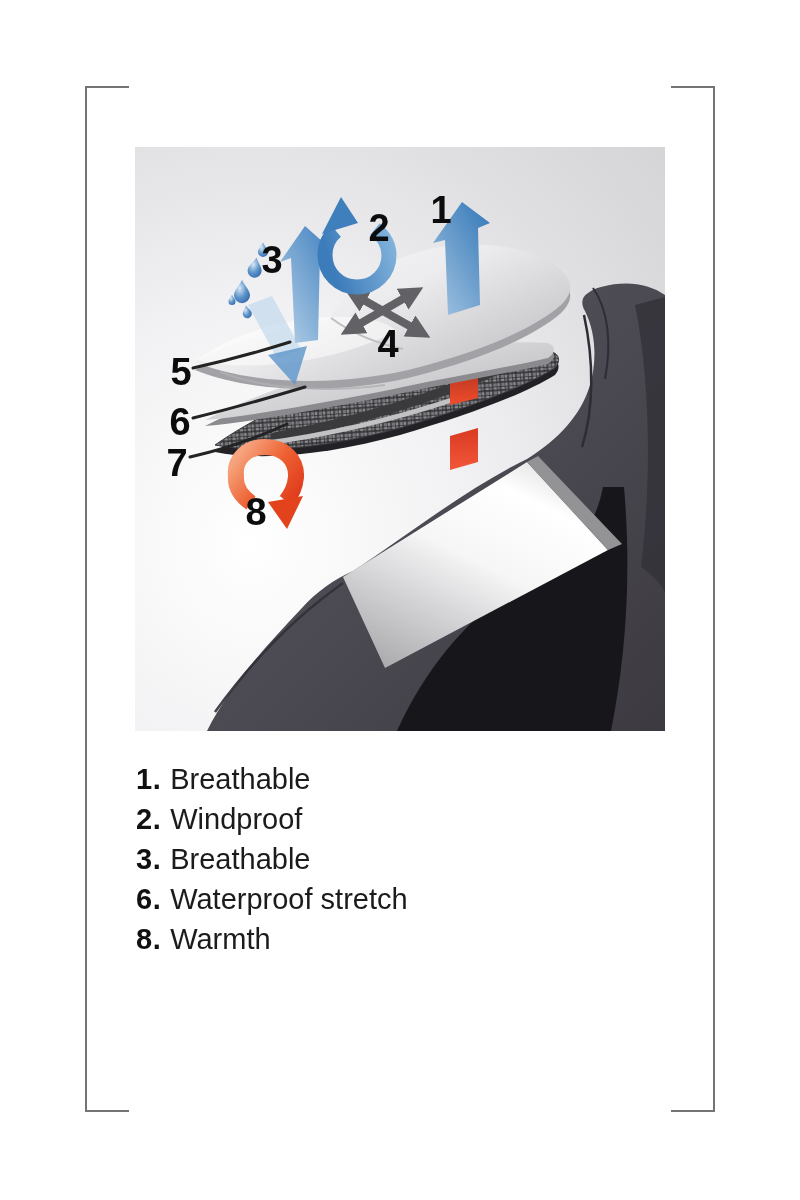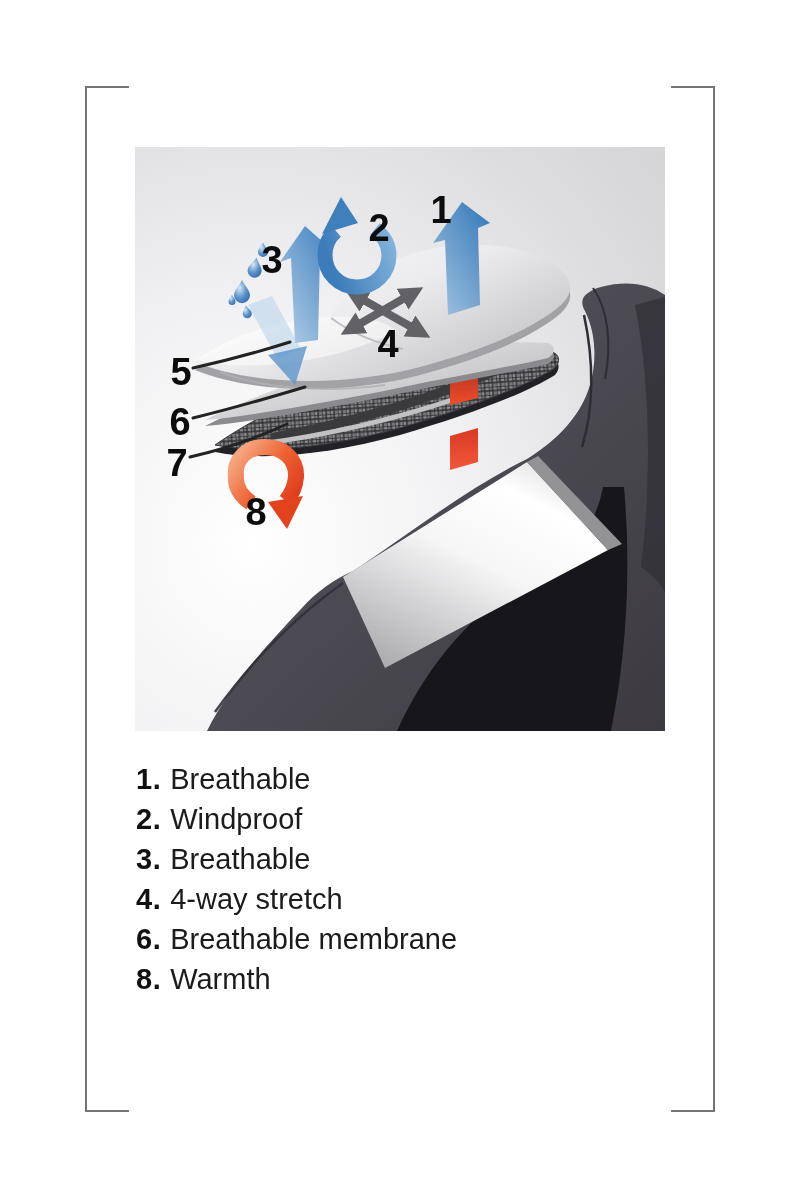--- a/index.html
+++ b/index.html
@@ -203,23 +203,20 @@
     <li>
       <span class="num">1.</span><span>Breathable</span>
     </li>
     <li>
       <span class="num">2.</span><span>Windproof</span>
     </li>
     <li>
       <span class="num">3.</span><span>Breathable</span>
     </li>
     <li>
-      <span class="num">4.</span><span>4-way stretch</span>
-    </li>
-    <li>
-      <span class="num">6.</span><span>Breathable membrane</span>
+      <span class="num">6.</span><span>Waterproof stretch</span>
     </li>
     <li>
       <span class="num">8.</span><span>Warmth</span>
     </li>
   </ul>
 
 </div>
 
 </body></html>

